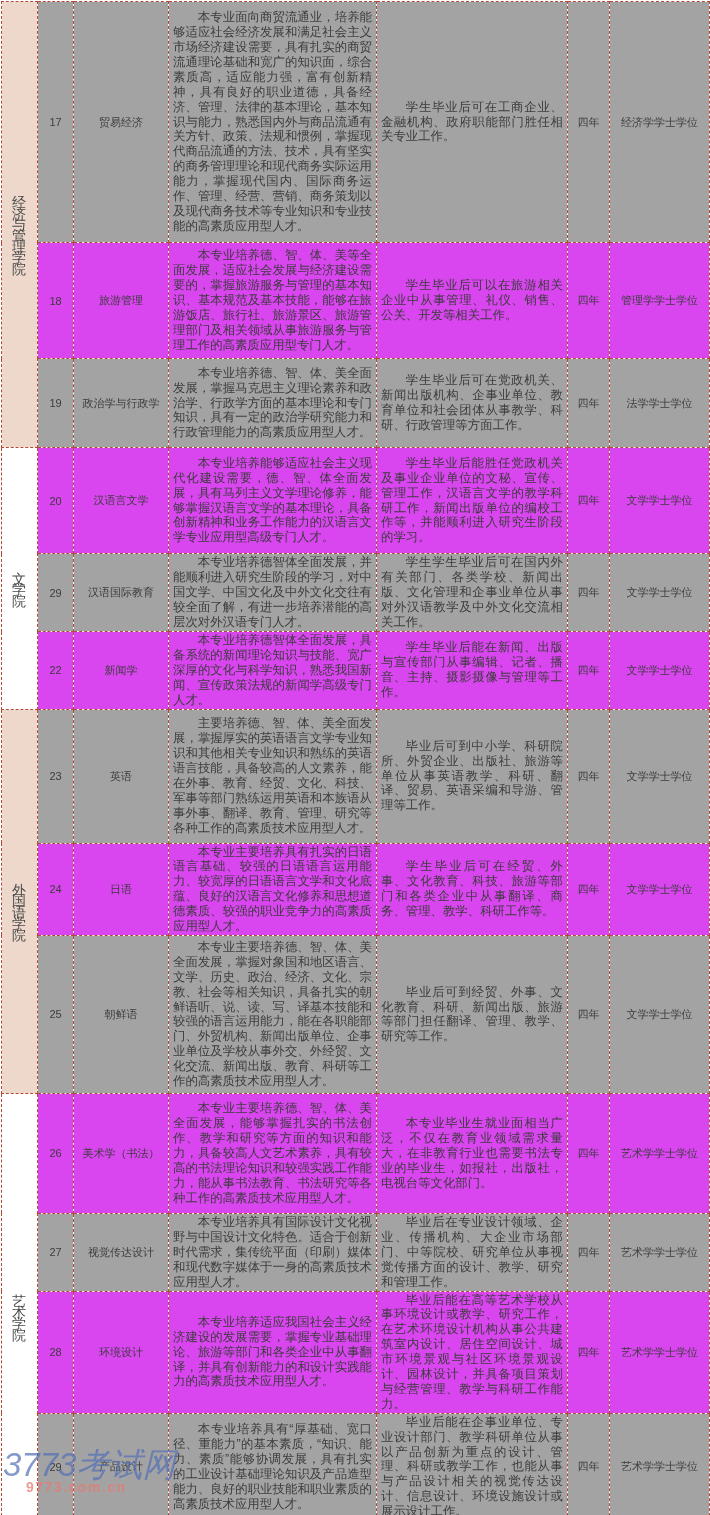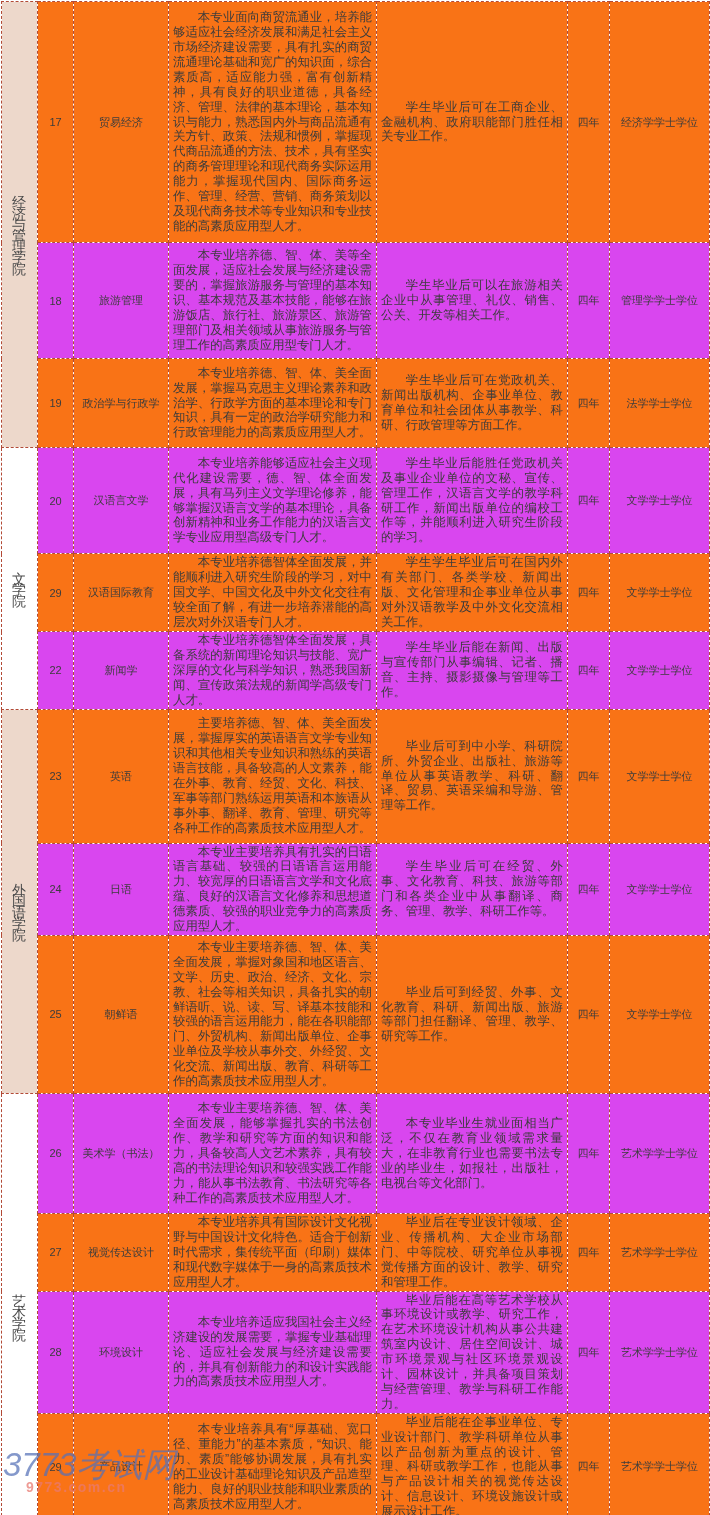--- a/index.html
+++ b/index.html
@@ -11,21 +11,21 @@
   table.majors{
     position:absolute;left:1px;top:1px;
     border-collapse:collapse;table-layout:fixed;
     width:708px;
   }
   td{
     border:1.5px dashed #b24a36;
     vertical-align:middle;
     overflow:hidden;
   }
-  tr.pink > td{background:#f97316;}
+  tr.pink > td{background:#a3a3a3;}
   tr.white > td{background:#d946ef;}
   td.college-cell.pinkbg{background:#edd8cb;}
   td.college-cell.whitebg{background:#ffffff;}
   td.college-cell{text-align:center;}
   td.college-cell span{
     display:inline-block;
     writing-mode:vertical-rl;
     text-orientation:upright;
     letter-spacing:11px;
     font-size:14px;
@@ -210,21 +210,21 @@
       <td class="emp-cell">
           <p>毕业后在专业设计领域、企业、传播机构、大企业市场部门、中等院校、研究单位从事视觉传播方面的设计、教学、研究和管理工作。</p>
         </td>
       <td class="dur-cell">四年</td>
       <td class="deg-cell">艺术学学士学位</td>
     </tr>
     <tr class="white" style="height:119px">
       <td class="num-cell">28</td>
       <td class="major-cell">环境设计</td>
       <td class="obj-cell">
-          <p>本专业培养适应我国社会主义经济建设的发展需要，掌握专业基础理论、适应社会发展与经济建设需要的，并具有创新能力的和设计实践能力的高素质技术应用型人才。</p>
+          <p>本专业培养适应我国社会主义经济建设的发展需要，掌握专业基础理论、旅游等部门和各类企业中从事翻译，并具有创新能力的和设计实践能力的高素质技术应用型人才。</p>
         </td>
       <td class="emp-cell">
           <p>毕业后能在高等艺术学校从事环境设计或教学、研究工作，在艺术环境设计机构从事公共建筑室内设计、居住空间设计、城市环境景观与社区环境景观设计、园林设计，并具备项目策划与经营管理、教学与科研工作能力。</p>
         </td>
       <td class="dur-cell">四年</td>
       <td class="deg-cell">艺术学学士学位</td>
     </tr>
     <tr class="pink" style="height:103px">
       <td class="num-cell">29</td>
       <td class="major-cell">产品设计</td>

